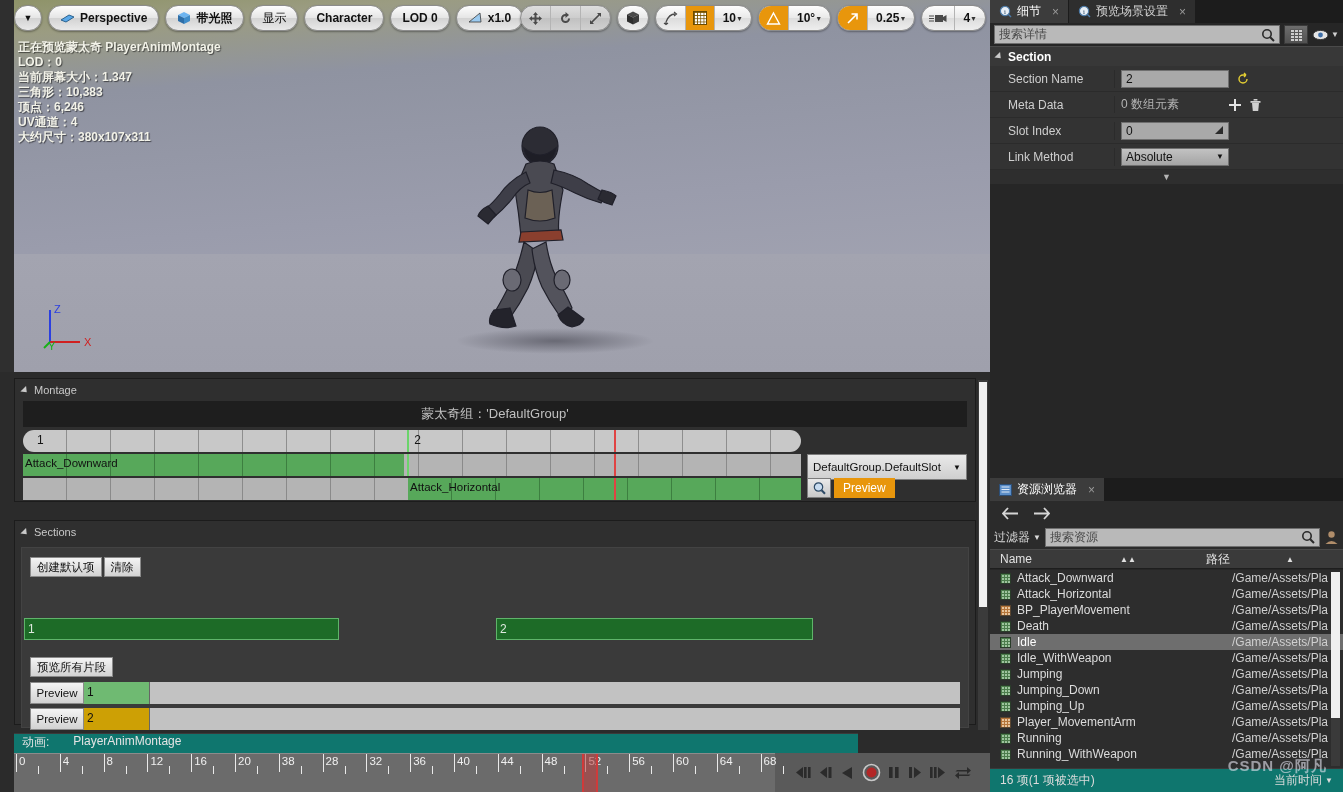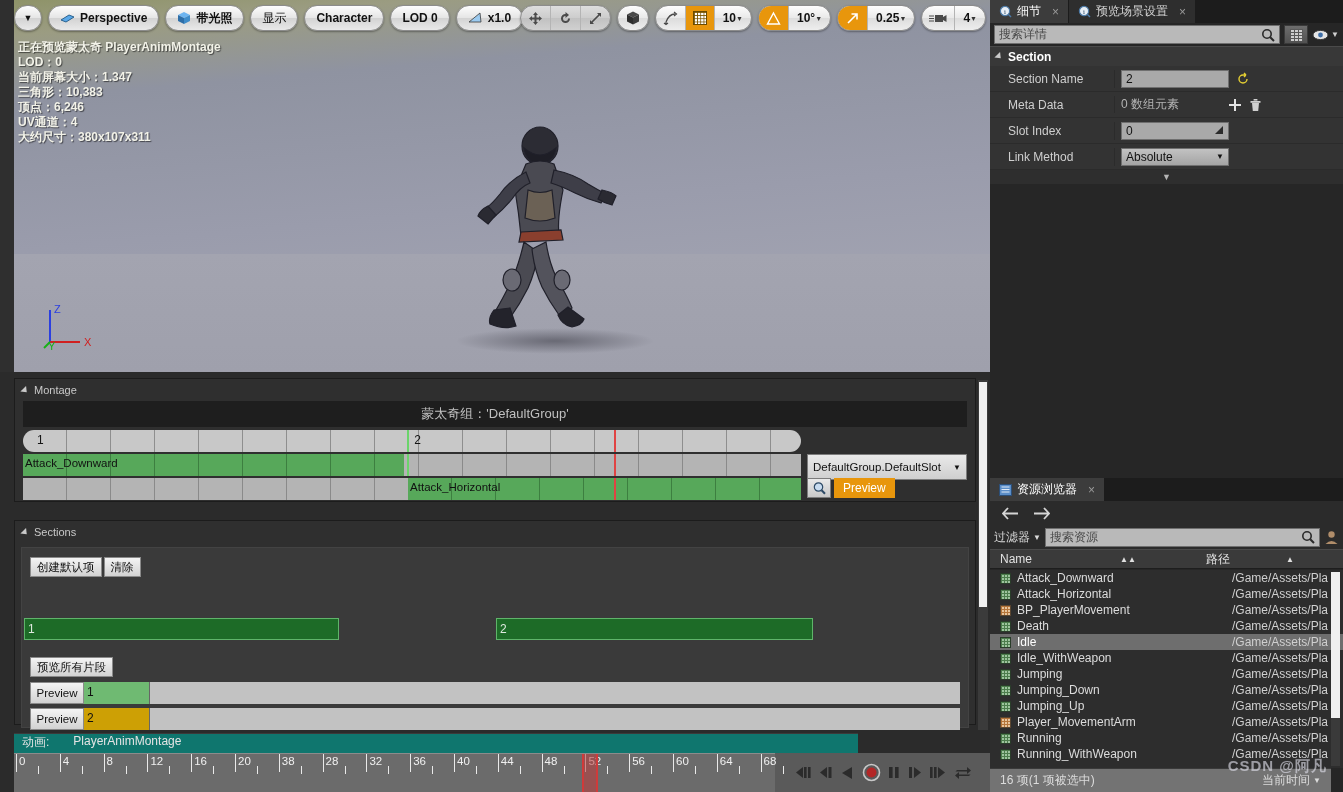--- a/index.html
+++ b/index.html
@@ -172,21 +172,21 @@
   .asset-list { position:absolute; left:0; top:92px; right:0; bottom:24px; overflow:hidden; background:#2d2d2d;}
   .asset-row { height:16px; display:flex; align-items:center; font-size:12px; color:#dcdcdc; }
   .asset-row.sel { background:#6e6e6e; color:#ffffff;}
   .a-ico { width:11px;height:11px; margin:0 6px 0 10px; border:1px solid #2a3d2a;
     background-image: linear-gradient(#4c7d4c 1px, transparent 1px), linear-gradient(90deg,#4c7d4c 1px, transparent 1px);
     background-color:#9dc49d; background-size:3px 3px; flex:none;}
   .a-ico.bp { background-color:#e7c49d; border-color:#5b4630;
     background-image: linear-gradient(#b5753a 1px, transparent 1px), linear-gradient(90deg,#b5753a 1px, transparent 1px);}
   .a-name { width:215px; overflow:hidden; white-space:nowrap;}
   .a-path { flex:1; overflow:hidden; white-space:nowrap; color:#cfcfcf;}
-  .asset-status { position:absolute; left:0; bottom:0; right:12px; height:24px; background:#737373; display:flex; align-items:center; padding:0 10px; font-size:12px; color:#dcdcdc; border-top:1px solid #3a3a3a;}
+  .asset-status { position:absolute; left:0; bottom:0; right:0; height:24px; background:#0f766e; display:flex; align-items:center; padding:0 10px; font-size:12px; color:#dcdcdc; border-top:1px solid #3a3a3a;}
   .vlist-scroll { position:absolute; right:3px; top:2px; width:9px; bottom:2px; background:#3a3a3a;}
   .vlist-thumb { position:absolute; left:0; top:0; width:9px; height:146px; background:#f0f0f0;}
 
   .watermark { position:absolute; right:16px; bottom:16px; font-size:15px; color:rgba(225,225,235,.62); font-weight:bold; letter-spacing:1px; z-index:50; pointer-events:none;}
 </style>
 </head>
 <body>
 
 <div class="app">
 

